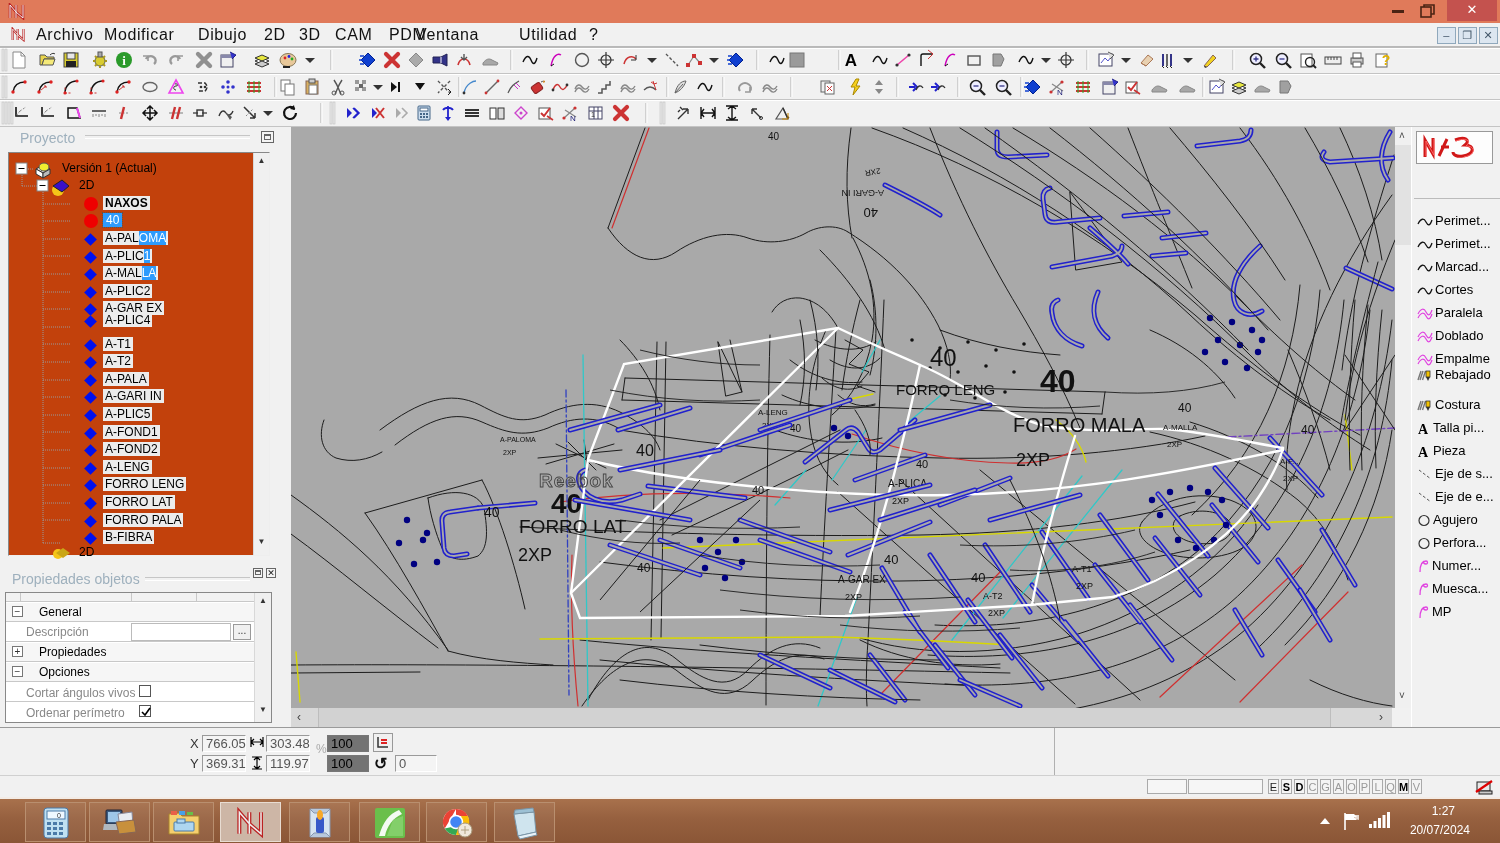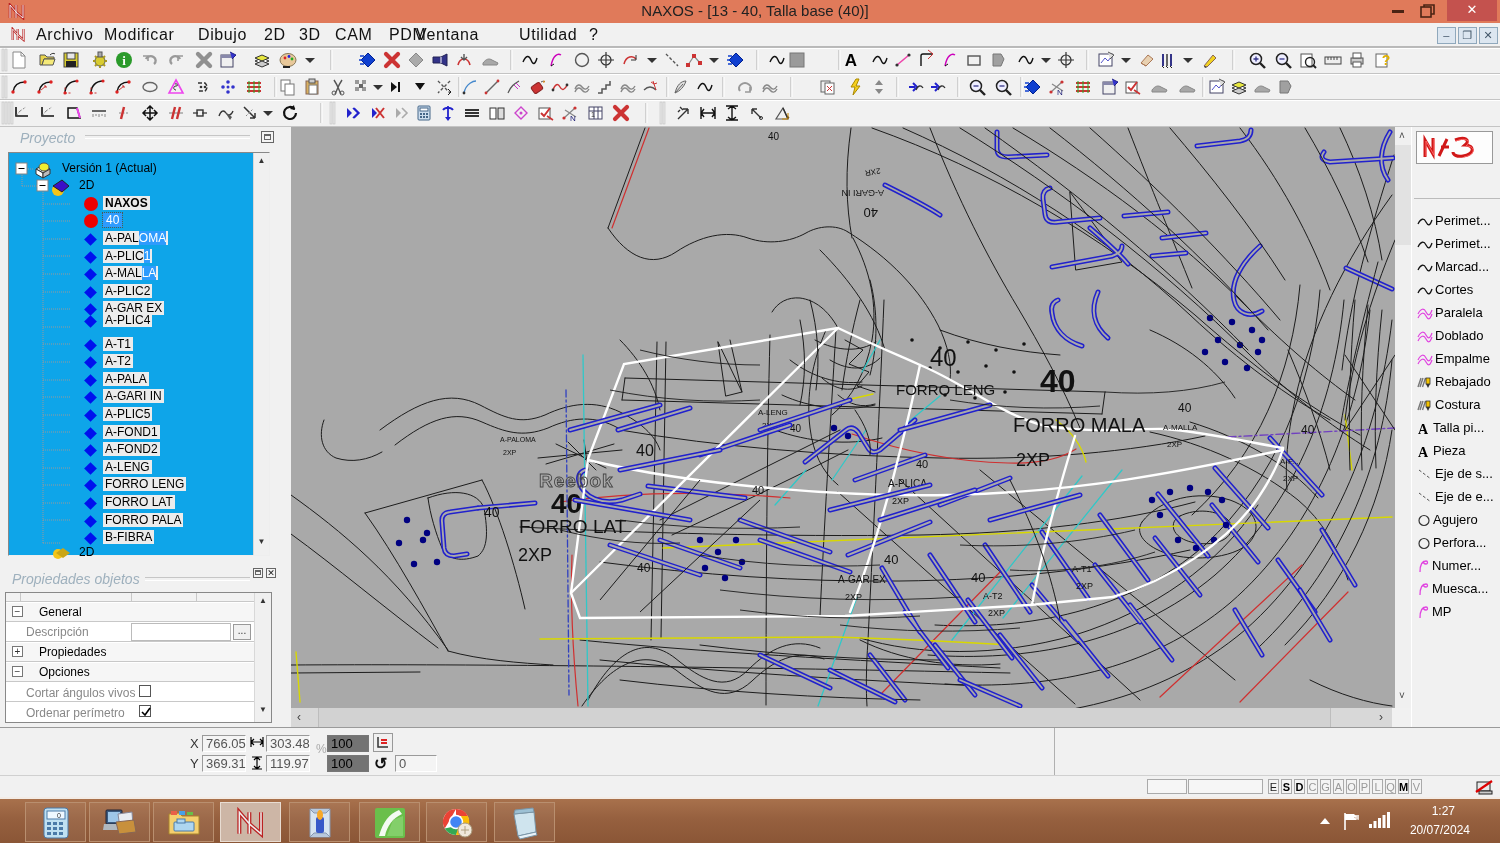--- a/index.html
+++ b/index.html
@@ -10,23 +10,23 @@
 #closebtn{left:1447px;top:0;width:50px;height:21px;background:#c4524e;color:#fff;text-align:center;font-size:13px;line-height:20px;}
 #minbtn{left:1392px;top:10px;width:12px;height:3px;background:#4a2313;}
 
 #menu{left:0;top:23px;width:1500px;height:24px;background:#f1f1f1;border-bottom:1px solid #b8b8b8;font-size:16px;color:#111;letter-spacing:0.6px;}
 #menu span{position:absolute;top:3px;}
 .mdib{top:4px;width:19px;height:17px;background:#dce6f0;border:1px solid #8fa8bc;color:#44586a;font-size:11px;text-align:center;line-height:15px;}
 
 #tbars{left:0;top:47px;width:1500px;height:80px;background:#f1f1f1;}
 
 #left{left:0;top:127px;width:291px;height:600px;background:#f1f1f1;}
-.paneltitle{font-size:14px;color:#9eb0bd;font-style:italic;}
+.paneltitle{font-size:14px;color:#9eb0bd;}
 .groove{height:4px;border-top:1px solid #c6c6c6;border-bottom:1px solid #fff;}
-#tree{left:8px;top:25px;width:262px;height:404px;background:#0ea5e9;border:1px solid #888;border-right-color:#eee;border-bottom-color:#eee;font-size:12px;color:#000;}
+#tree{left:8px;top:25px;width:262px;height:404px;background:#c2410c;border:1px solid #888;border-right-color:#eee;border-bottom-color:#eee;font-size:12px;color:#000;}
 .trow{position:absolute;height:17px;white-space:nowrap;}
 .lbl{background:#ececec;padding:0 2px;}
 .diam{position:absolute;left:-17px;top:4px;width:9px;height:9px;background:#0010ee;transform:rotate(45deg);}
 .hl{font-weight:normal;font-style:normal;background:#2e9bfd;color:#fff;}
 #props{left:5px;top:465px;width:267px;height:131px;background:#fff;border:1px solid #888;font-size:12px;}
 .prow{position:absolute;left:0;width:248px;height:19px;border-bottom:1px solid #c8c8c8;}
 .pbtn{position:absolute;left:6px;top:3px;width:11px;height:11px;border:1px solid #777;background:#fff;font-size:10px;line-height:9px;text-align:center;color:#333;}
 
 #canvas{left:291px;top:127px;width:1104px;height:581px;background:#a9a9a9;overflow:hidden;}
 #hscroll{left:291px;top:708px;width:1101px;height:19px;background:#d8d8d8;color:#444;}
@@ -47,21 +47,20 @@
 .tray{color:#fff;font-size:12px;text-align:right;}
 </style></head>
 <body>
 <div id="app">
 
 <div id="title" class="abs">
  <svg class="abs" style="left:8px;top:3px" width="18" height="17" viewBox="0 0 18 17">
         <path d="M2 15 V2 L8 9 V2 M8 15 V9 M8 9 L15 15 V2" stroke="#b22" stroke-width="2.6" fill="none"></path>
         <path d="M2 15 V2 L8 9 V2 M8 15 V9 M8 9 L15 15 V2" stroke="#eee" stroke-width="1" fill="none"></path>
       </svg>
- <div class="abs txt">NAXOS - [13 - 40, Talla base (40)]</div>
  <div class="abs" id="minbtn"></div>
  <svg class="abs" style="left:1420px;top:4px" width="15" height="14" viewBox="0 0 15 14">
         <rect x="1" y="3" width="10" height="10" fill="none" stroke="#4a2313" stroke-width="1.6"></rect>
         <path d="M4 3 V1 H14 V10 H11" fill="none" stroke="#4a2313" stroke-width="1.6"></path>
       </svg>
  <div class="abs" id="closebtn">✕</div>
 </div>
 
 <div id="menu" class="abs">
  <svg class="abs" style="left:11px;top:4px" width="15" height="15" viewBox="0 0 18 17">
@@ -1270,21 +1269,21 @@
             <path d="M1 10 C4 4 7 4 9 8 C11 12 13 12 15 6" stroke="#e044e0" stroke-width="1.2" fill="none"></path>
           </svg>Paralela</div>
   <div class="ritem" style="top:201px"><svg width="16" height="12" viewBox="0 0 16 12">
             <path d="M1 6 C4 0 7 0 9 4 C11 8 13 8 15 2" stroke="#e044e0" stroke-width="1.2" fill="none"></path>
             <path d="M1 10 C4 4 7 4 9 8 C11 12 13 12 15 6" stroke="#e044e0" stroke-width="1.2" fill="none"></path>
           </svg>Doblado</div>
   <div class="ritem" style="top:224px"><svg width="16" height="12" viewBox="0 0 16 12">
             <path d="M1 6 C4 0 7 0 9 4 C11 8 13 8 15 2" stroke="#e044e0" stroke-width="1.2" fill="none"></path>
             <path d="M1 10 C4 4 7 4 9 8 C11 12 13 12 15 6" stroke="#e044e0" stroke-width="1.2" fill="none"></path>
           </svg>Empalme</div>
-  <div class="ritem" style="top:247px"><svg width="16" height="13" viewBox="0 0 16 13">
+  <div class="ritem" style="top:240px"><svg width="16" height="13" viewBox="0 0 16 13">
             <path d="M1 11 L4 2 M3 11 L6 2 M5.5 11 L8.5 2" stroke="#777" stroke-width="1.4" fill="none"></path>
             <rect x="9" y="2" width="4" height="6" fill="#f2c200" stroke="#333" stroke-width="0.8"></rect>
             <path d="M9 8 L11 12 L13 8" fill="#333"></path>
           </svg>Rebajado</div>
   <div class="ritem" style="top:270px"><svg width="16" height="13" viewBox="0 0 16 13">
             <path d="M1 11 L4 2 M3 11 L6 2 M5.5 11 L8.5 2" stroke="#777" stroke-width="1.4" fill="none"></path>
             <rect x="9" y="2" width="4" height="6" fill="#f2c200" stroke="#333" stroke-width="0.8"></rect>
             <path d="M9 8 L11 12 L13 8" fill="#333"></path>
           </svg>Costura</div>
   <div class="ritem" style="top:293px"><svg width="14" height="13" viewBox="0 0 14 13">

